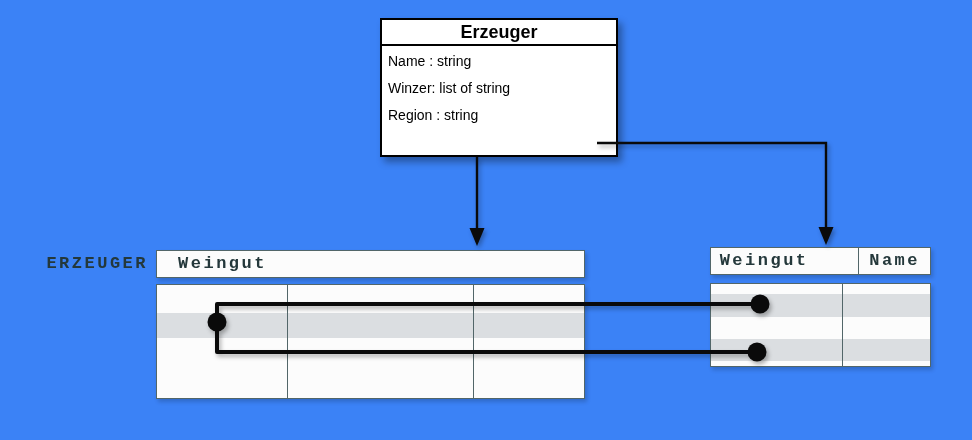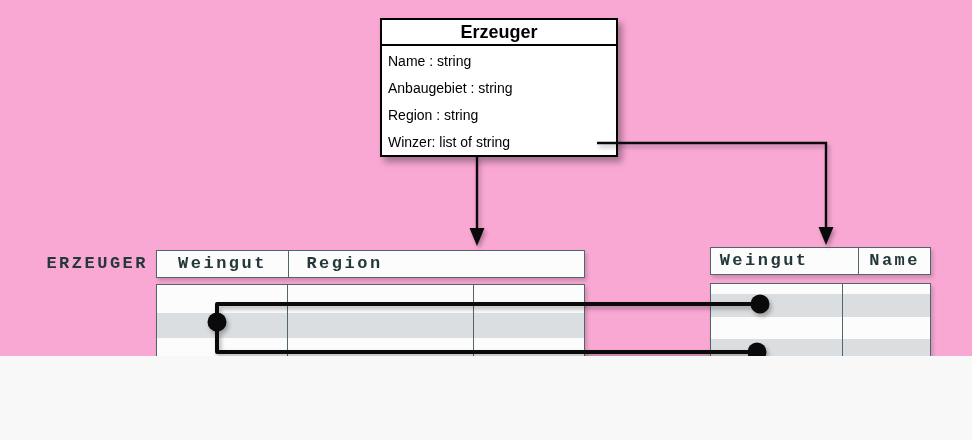--- a/index.html
+++ b/index.html
@@ -2,22 +2,22 @@
 <html><head>
 <meta charset="utf-8">
 <style>
   html,body{margin:0;padding:0;}
   body{
     font-family:"Liberation Sans", sans-serif;
     background:#f8f8f8;
   }
   .stage{
     position:relative;
-    width:972px;height:356px;
-    background:#f9a8d4;
+    width:972px;height:440px;
+    background:#3b82f6;
     overflow:hidden;
   }
 
   
   .classbox{
     position:absolute;
     left:380px;top:18px;
     width:238px;height:139px;
     box-sizing:border-box;
     background:#ffffff;
@@ -53,20 +53,21 @@
     text-align:right;
     white-space:nowrap;
   }
   .tbl-header{
     position:absolute;
     box-sizing:border-box;
     display:flex;
     background:#fcfcfc;
     border:1.5px solid #526669;
     box-shadow:2px 3px 4px rgba(0,0,0,0.18);
+    justify-content:space-between;
   }
   .tbl-header .cell{
     box-sizing:border-box;
     text-align:center;
     font-family:"Liberation Mono", monospace;
     font-weight:bold;
     font-size:17px;
     letter-spacing:2.5px;
     color:#24383b;
     line-height:25px;
@@ -124,31 +125,29 @@
 </style>
 </head>
 <body>
 
 <div class="stage">
 
   <div class="classbox">
     <div class="classbox-title">Erzeuger</div>
     <div class="classbox-attrs">
       <div class="attr">Name : string</div>
-      <div class="attr">Anbaugebiet : string</div>
+      <div class="attr">Winzer: list of string</div>
       <div class="attr">Region : string</div>
-      <div class="attr">Winzer: list of string</div>
     </div>
   </div>
 
   <div class="tbl-label" id="erz-label">ERZEUGER</div>
 
   <div class="tbl-header" id="erz-header">
     <div class="cell c0">Weingut</div>
-    <div class="cell c2">Region</div>
   </div>
 
   <div class="tbl-body" id="erz-body">
     <div class="row-stripe" id="erz-stripe"></div>
     <div class="col-divider" id="erz-div0"></div>
     <div class="col-divider" id="erz-div1"></div>
   </div>
 
 
   <div class="tbl-header" id="win-header">

